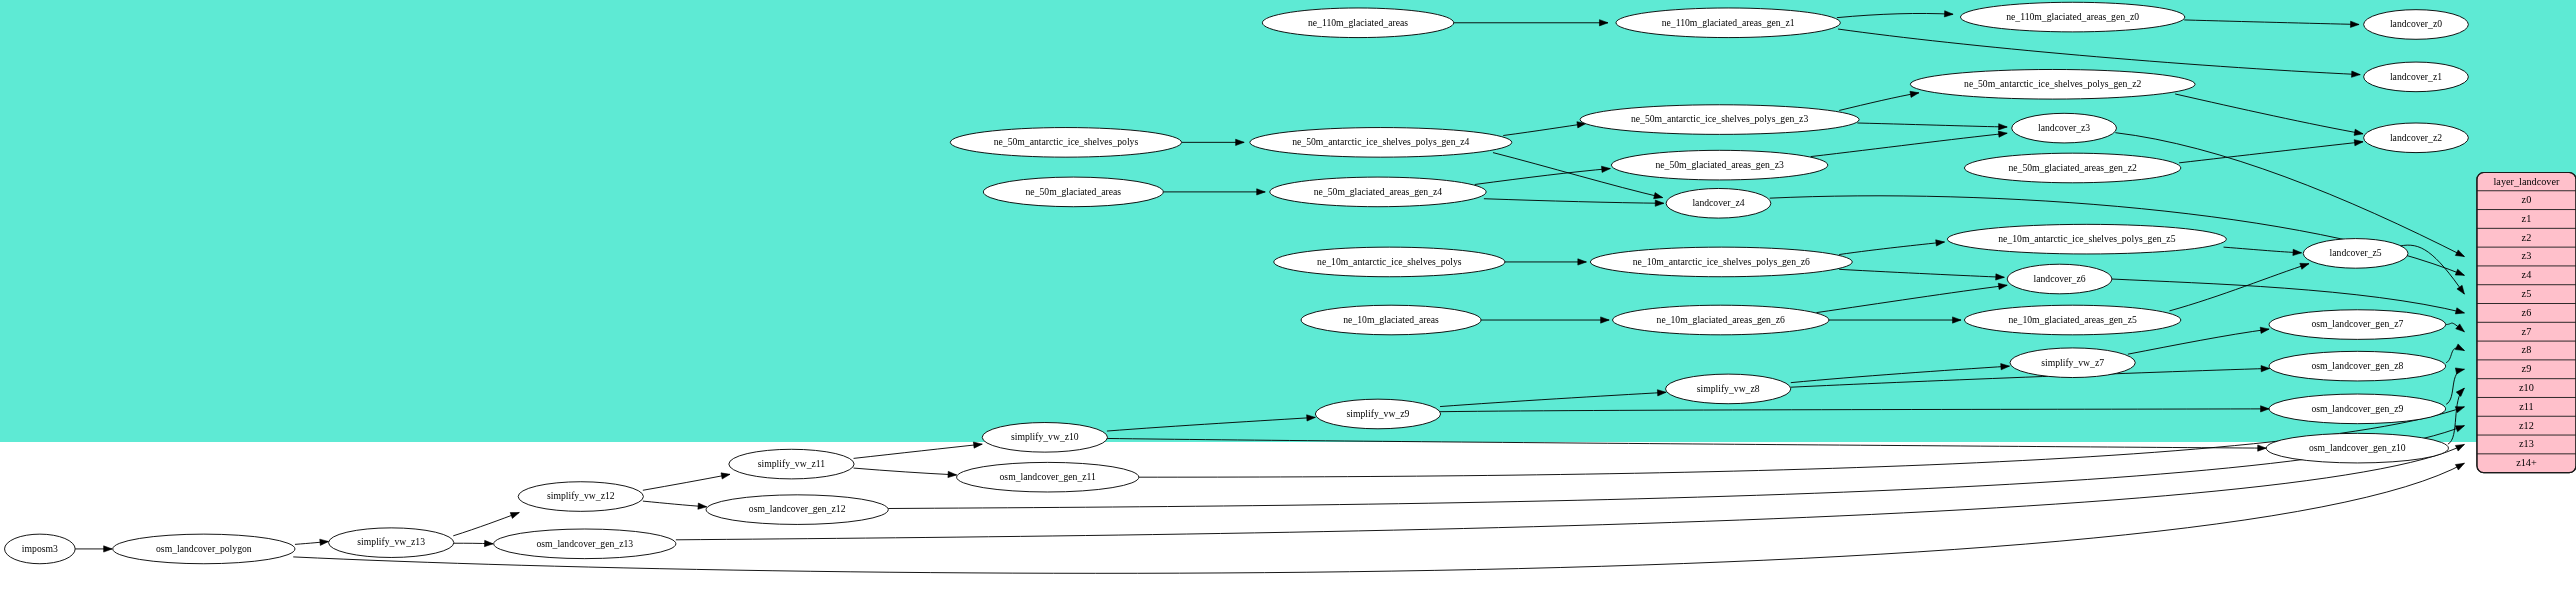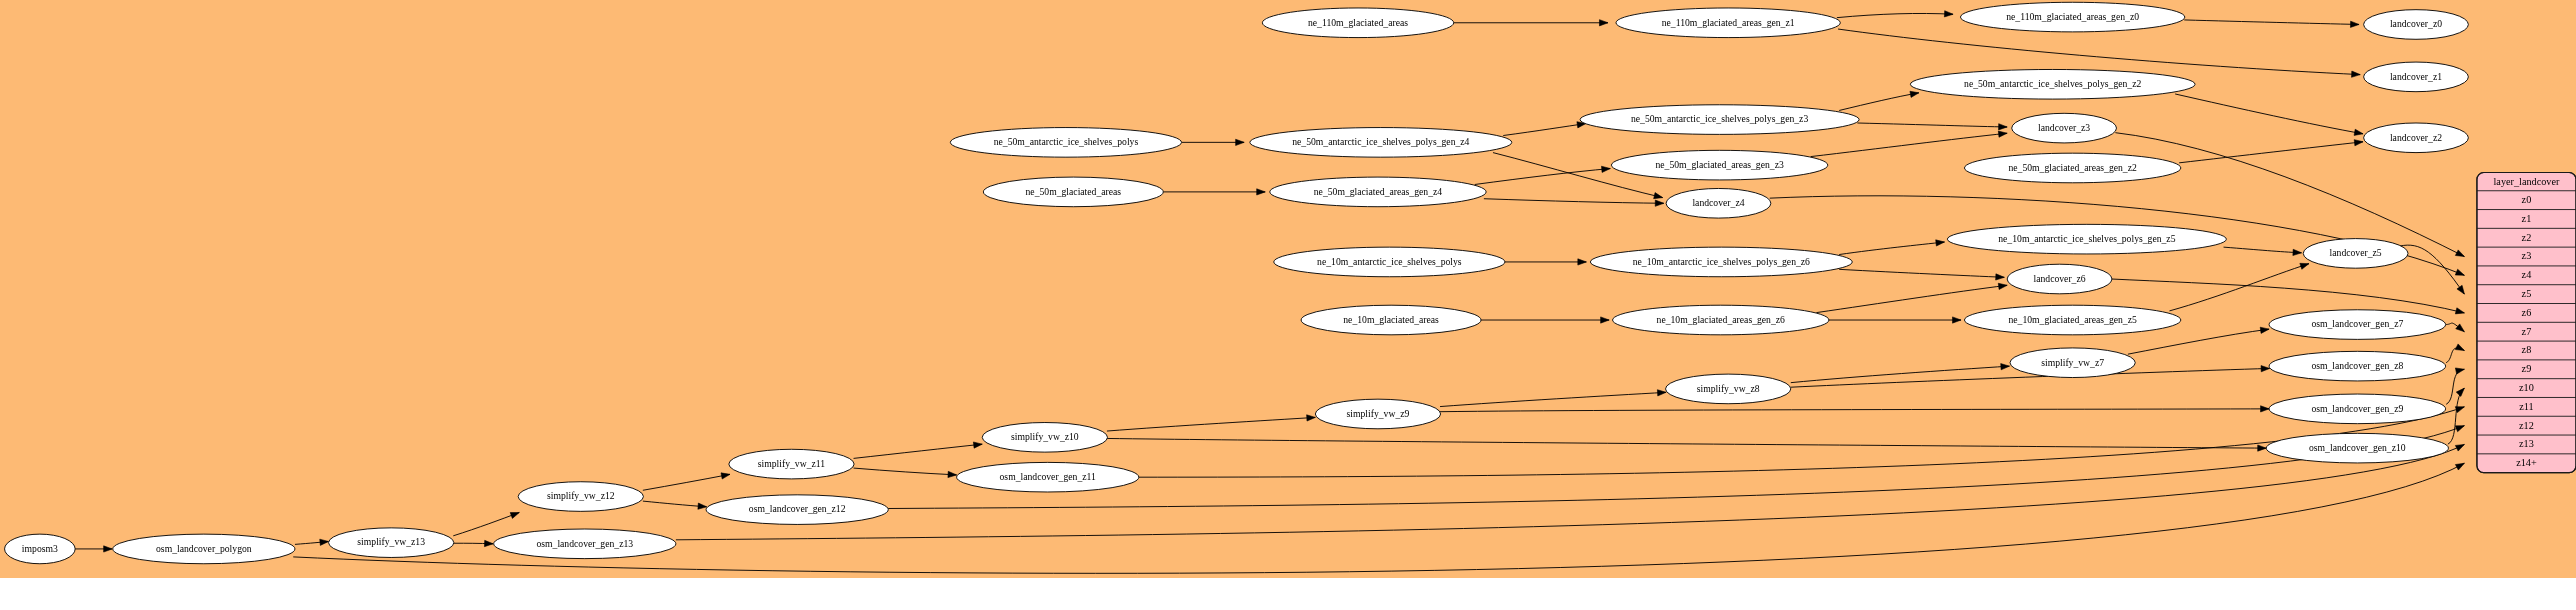--- a/index.html
+++ b/index.html
@@ -9,22 +9,22 @@
   }
   body {
     width: 2576px;
     height: 611px;
     overflow: hidden;
     font-family: "Liberation Serif", "DejaVu Serif", serif;
   }
   #graph-root {
     position: relative;
     width: 2576px;
-    height: 578px;
-    background: #fdba74;
+    height: 442px;
+    background: #5eead4;
   }
   svg#graph-canvas {
     position: absolute;
     top: 0;
     left: 0;
     width: 2576px;
     height: 611px;
     display: block;
   }
   .node-ellipse {

